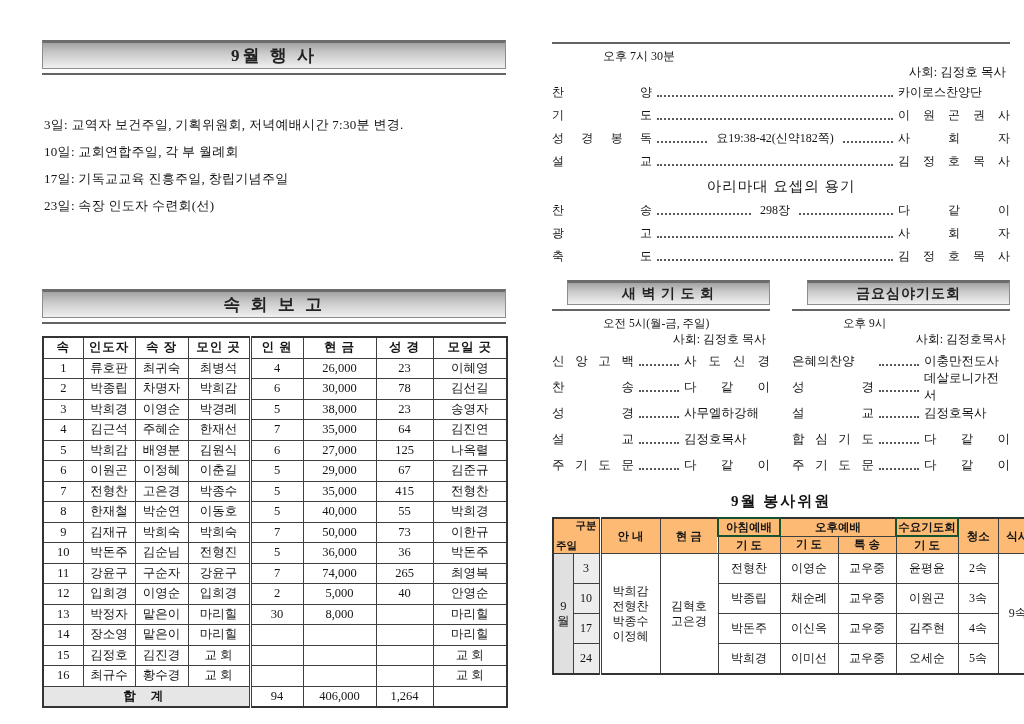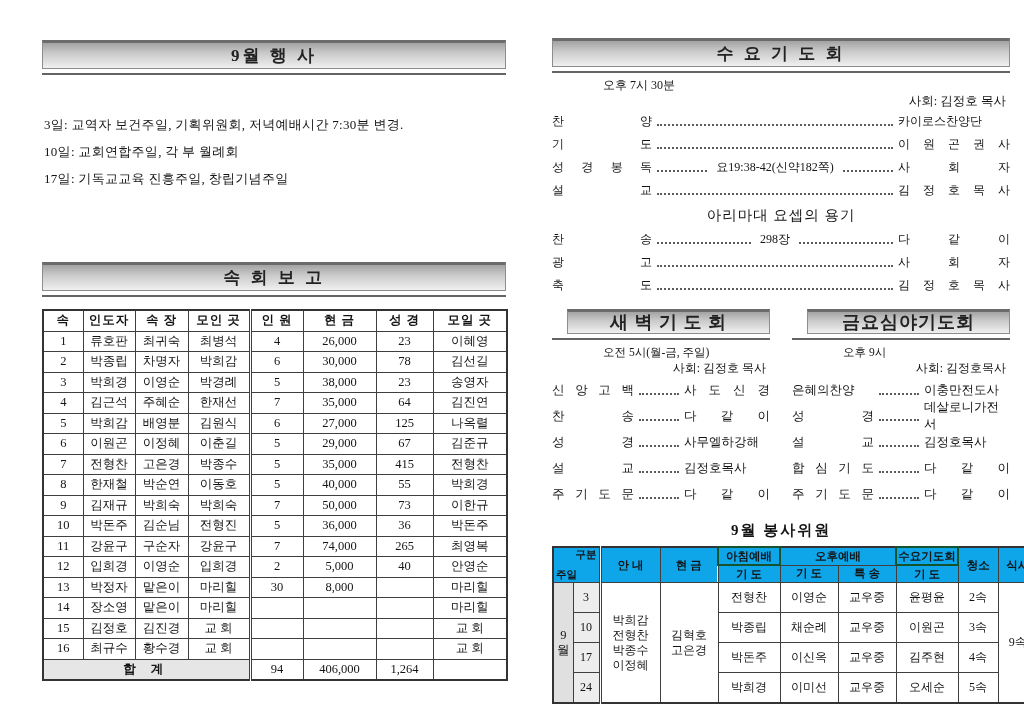--- a/index.html
+++ b/index.html
@@ -12,21 +12,21 @@
   .col-left{position:absolute;left:42px;top:40px;width:464px;}
   .col-right{position:absolute;left:552px;top:38px;width:458px;}
 
   
   .hbar{
     border:1px solid #8d8d8d;border-top:3px solid #6b6b6b;
     background:linear-gradient(180deg,#a3a3a3 0%,#c9c9c9 40%,#f0f0f0 100%);
     text-align:center;font-weight:bold;color:#222;
   }
   .hbar.big{height:25px;line-height:25px;font-size:17px;letter-spacing:3px;}
-  .hbar.small{height:21px;line-height:21px;font-size:18px;letter-spacing:1px;margin-left:15px;}
+  .hbar.small{height:21px;line-height:21px;font-size:14px;letter-spacing:1px;margin-left:15px;}
   .hline{height:2px;background:#646464;margin-top:4px;}
 
   
   .events-list{margin:36px 0 0 2px;}
   .event-item{font-size:13px;line-height:27px;letter-spacing:0.3px;}
 
   
   .report-block{margin-top:70px;}
   table{border-collapse:collapse;table-layout:fixed;width:100%;}
   .report-table{margin-top:12px;font-size:12.5px;}
@@ -56,21 +56,21 @@
   .sub .meta .time{font-size:11.5px;}
   .sub .meta .moderator{font-size:12px;}
   .sub .pline{font-size:12.5px;height:26px;}
   .sub .p-label{width:82px;}
   .sub .p-value{width:86px;}
 
   
   .committee-title{text-align:center;font-weight:bold;font-size:15px;margin:14px 0 6px 0;letter-spacing:2px;}
   .committee-table{font-size:12px;border:2px solid #333;}
   .committee-table td{border:1px solid #3f3f3f;text-align:center;padding:0 1px;overflow:hidden;}
-  .committee-table thead td{height:16px;background:#0ea5e9;font-weight:bold;font-size:11.5px;white-space:nowrap;}
+  .committee-table thead td{height:16px;background:#fdba74;font-weight:bold;font-size:11.5px;white-space:nowrap;}
   .committee-table .thick{border:2px solid #14532d;}
   .committee-table tbody td{height:29px;}
   .shade2{background:#ededed;}
   .multiline{white-space:pre-line;line-height:15px;}
   .vtext{white-space:pre-line;line-height:15px;background:#e0e0e0;font-size:12.5px;}
   .diag{
     position:relative;
     background:
       linear-gradient(to bottom right,transparent calc(50% - 1px),#555 calc(50% - 1px),#555 50%,transparent 50%),
       #e3e3e3;
@@ -87,20 +87,21 @@
 
     <div>
       <div class="hbar big">
         <span>9월  행 사</span>
       </div>
       <div class="hline"></div>
       <div class="events-list">
           <div class="event-item">3일: 교역자 보건주일, 기획위원회, 저녁예배시간 7:30분 변경.</div>
           <div class="event-item">10일: 교회연합주일, 각 부 월례회</div>
           <div class="event-item">17일: 기독교교육 진흥주일, 창립기념주일</div>
+          <div class="event-item">23일: 속장 인도자 수련회(선)</div>
         </div>
     </div>
 
     <div class="report-block">
       <div class="hbar big">
         <span>속 회 보 고</span>
       </div>
       <div class="hline"></div>
 
       <table class="report-table">
@@ -297,23 +298,20 @@
             <td></td>
           </tr>
         </tbody>
       </table>
     </div>
   </div>
 
   <div class="col-right">
 
     <div>
-      <div class="hbar big">
-        <span>수 요 기 도 회</span>
-      </div>
       <div class="hline"></div>
       <div class="meta">
         <span class="time">오후 7시 30분</span>
         <span class="moderator">사회: 김정호 목사</span>
       </div>
       <div>
           <div class="pline">
             <span class="p-label">찬 양</span>
             <span class="dots"></span>
             <span class="p-value">카이로스찬양단</span>

